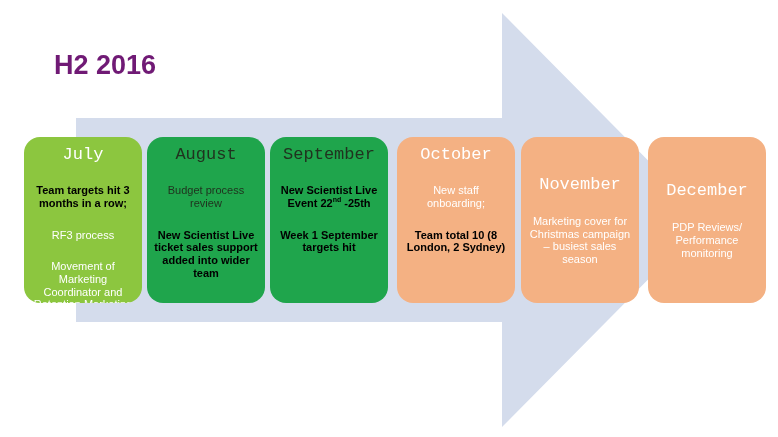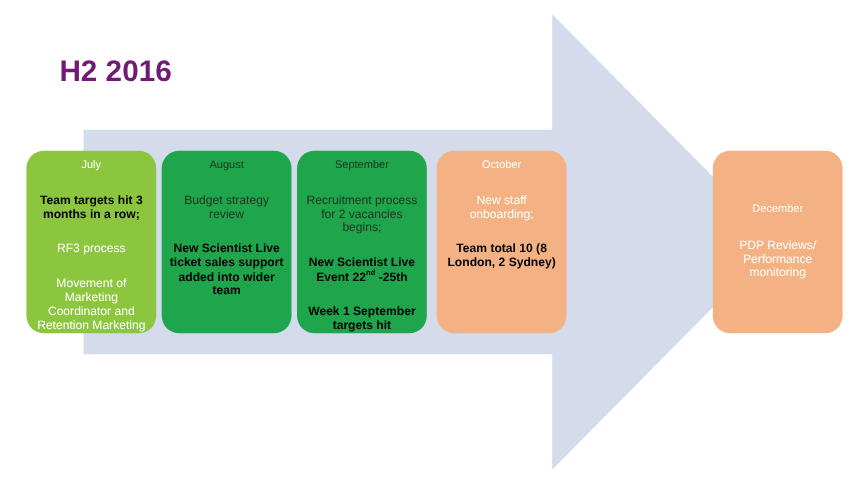--- a/index.html
+++ b/index.html
@@ -10,21 +10,21 @@
   .page-title {
     position:absolute; left:54px; top:33px;
     font-size:27px; line-height:29px; font-weight:bold; color:#701a75;
   }
   .arrow-svg { position:absolute; left:0; top:0; }
   .card {
     position:absolute; top:137px; width:118px; height:166px;
     border-radius:16px; box-sizing:border-box; padding:8px 7px;
     text-align:center; overflow:hidden;
   }
-  .card .month { font-size:10px; line-height:1.2; margin:0 0 1px 0; }
+  .card .month { font-size:17px; line-height:1.2; margin:0 0 1px 0;font-family:Liberation Mono, monospace; }
   .card .item  { font-size:11px; line-height:1.15; margin:19px 0 0 0; }
   .card .item.em { font-weight:bold; color:#000; }
   .v-lightgreen { background:#8CC63F; color:#ffffff; }
   .v-green      { background:#1FA54C; color:#20331F; }
   .v-peach      { background:#F4B183; color:#ffffff; }
   .v-center { display:flex; flex-direction:column; justify-content:center; }
   .sup { font-size:7px; vertical-align:super; line-height:0; }
 </style>
 </head>
 <body>
@@ -39,36 +39,39 @@
 
   <div class="card v-lightgreen" style="left:24px">
     <div class="month">July</div>
     <div class="item em">Team targets hit 3 months in a row;</div>
     <div class="item">RF3 process</div>
     <div class="item">Movement of Marketing Coordinator and Retention Marketing Managers to brand team</div>
   </div>
 
   <div class="card v-green" style="left:147px">
     <div class="month">August</div>
-    <div class="item">Budget strategy review</div>
+    <div class="item">Budget process review</div>
     <div class="item em">New Scientist Live ticket sales support added into wider team</div>
   </div>
 
   <div class="card v-green" style="left:270px">
     <div class="month">September</div>
-    <div class="item">Recruitment process for 2 vacancies begins;</div>
     <div class="item em"><span>New Scientist Live Event 22</span><span class="sup">nd</span><span> -25th</span></div>
     <div class="item em">Week 1 September targets hit</div>
   </div>
 
   <div class="card v-peach" style="left:397px">
     <div class="month">October</div>
     <div class="item">New staff onboarding;</div>
     <div class="item em">Team total 10 (8 London, 2 Sydney)</div>
   </div>
 
+  <div class="card v-peach v-center" style="left:521px">
+    <div class="month">November</div>
+    <div class="item">Marketing cover for Christmas campaign – busiest sales season</div>
+  </div>
 
   <div class="card v-peach v-center" style="left:648px">
     <div class="month">December</div>
     <div class="item">PDP Reviews/ Performance monitoring</div>
   </div>
 
 </div>
 
 </body></html>

